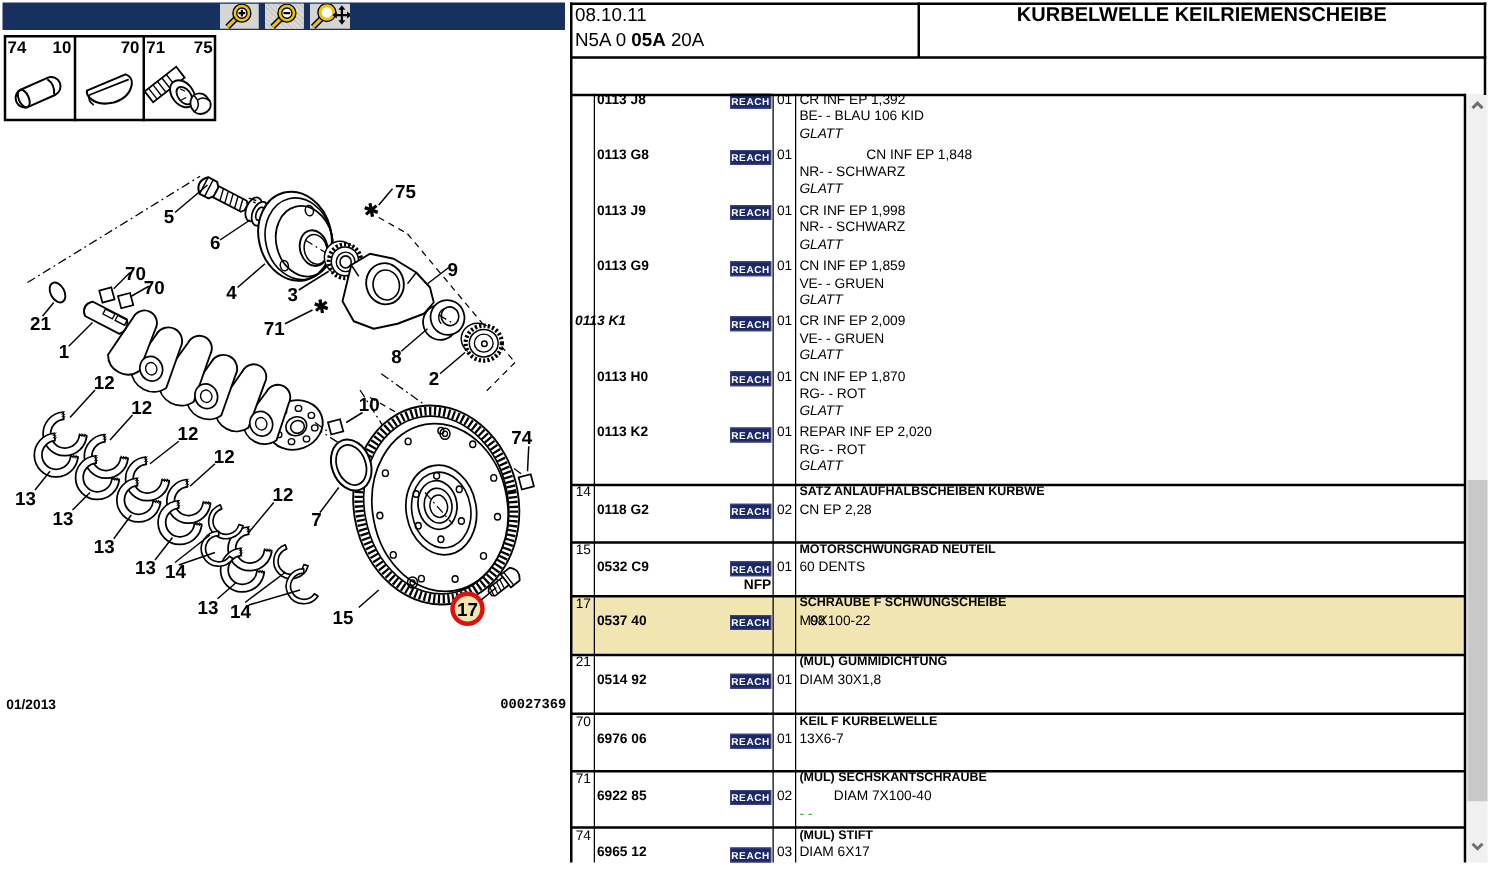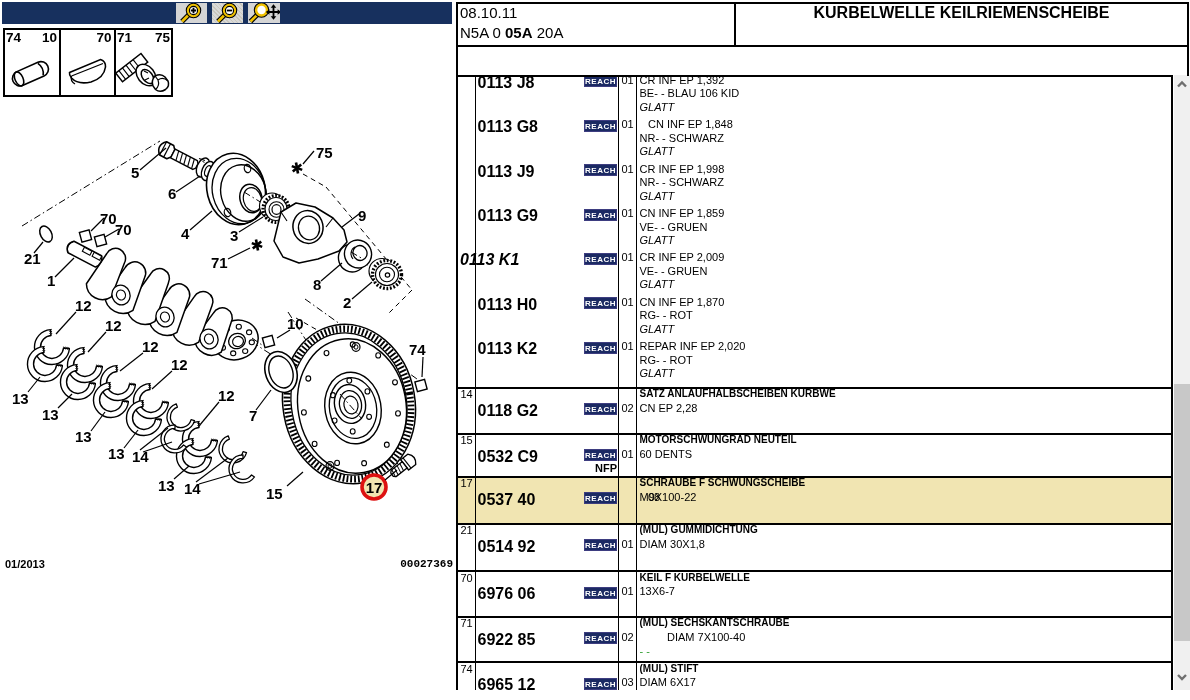--- a/index.html
+++ b/index.html
@@ -1,19 +1,19 @@
 <!DOCTYPE html>
 <html><head><meta charset="utf-8">
 <style>
 html,body{margin:0;padding:0;width:1190px;height:700px;background:#fff;overflow:hidden;
   font-family:"Liberation Sans",sans-serif;}
 .a{position:absolute;}
 .hl{position:absolute;background:#000;height:2px;z-index:3;}
 .vl{position:absolute;background:#000;width:2px;z-index:3;}
-.ref{position:absolute;font-size:16px;font-weight:bold;color:#000;white-space:pre;}
+.ref{position:absolute;font-size:11px;font-weight:bold;color:#000;white-space:pre;}
 .idx{position:absolute;font-size:11px;color:#000;}
 .qty{position:absolute;font-size:11px;color:#000;}
 .d1{position:absolute;font-size:10px;font-weight:bold;white-space:pre;}
 .d2{position:absolute;font-size:11px;white-space:pre;}
 .badge{position:absolute;width:33px;height:12px;background:#1b2a63;border:1px solid #3d3d80;box-sizing:border-box;
   color:#fff;font-size:8px;font-weight:bold;letter-spacing:0.5px;text-align:center;line-height:11px;}
 .num{font-weight:bold;font-size:13.5px;}
 </style></head>
 <body>
 
@@ -435,21 +435,21 @@
 <div id="tbl">
 <div class="ref" style="left:477.5px;top:73.8px;">0113 J8</div>
 <div class="badge" style="left:584px;top:75.3px;">REACH</div>
 <div class="qty" style="left:621.5px;top:73.8px;">01</div>
 <div class="d2" style="left:639.5px;top:73.8px;">CR INF EP 1,392</div>
 <div class="d2" style="left:639.5px;top:87.3px;">BE- - BLAU 106 KID</div>
 <div class="d2" style="left:639.5px;top:100.8px;font-style:italic;">GLATT</div>
 <div class="ref" style="left:477.5px;top:118.2px;">0113 G8</div>
 <div class="badge" style="left:584px;top:119.69999999999999px;">REACH</div>
 <div class="qty" style="left:621.5px;top:118.2px;">01</div>
-<div class="d2" style="left:612px;top:118.2px;padding-left:36px;">CN INF EP 1,848</div>
+<div class="d2" style="left:657px;top:118.2px;padding-left:36px;">CN INF EP 1,848</div>
 <div class="d2" style="left:639.5px;top:131.7px;">NR- - SCHWARZ</div>
 <div class="d2" style="left:639.5px;top:145.2px;font-style:italic;">GLATT</div>
 <div class="ref" style="left:477.5px;top:162.6px;">0113 J9</div>
 <div class="badge" style="left:584px;top:164.1px;">REACH</div>
 <div class="qty" style="left:621.5px;top:162.6px;">01</div>
 <div class="d2" style="left:639.5px;top:162.6px;">CR INF EP 1,998</div>
 <div class="d2" style="left:639.5px;top:176.1px;">NR- - SCHWARZ</div>
 <div class="d2" style="left:639.5px;top:189.6px;font-style:italic;">GLATT</div>
 <div class="ref" style="left:477.5px;top:207.0px;">0113 G9</div>
 <div class="badge" style="left:584px;top:208.5px;">REACH</div>

